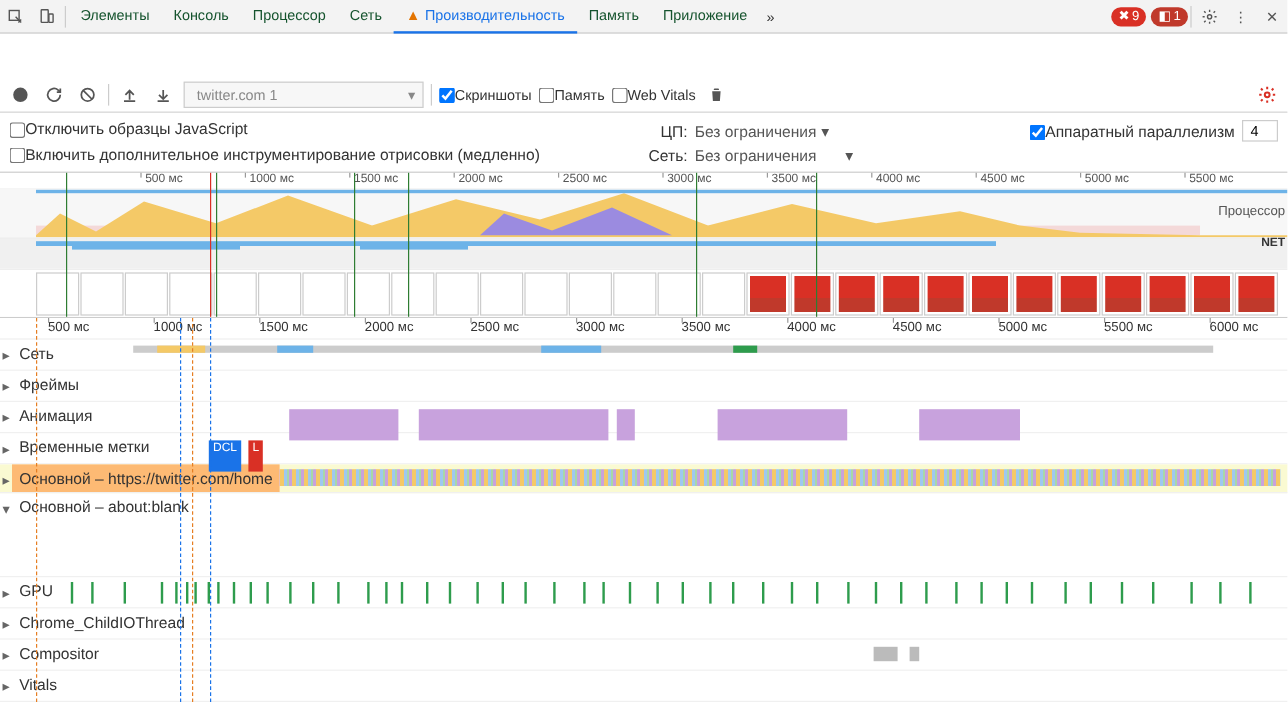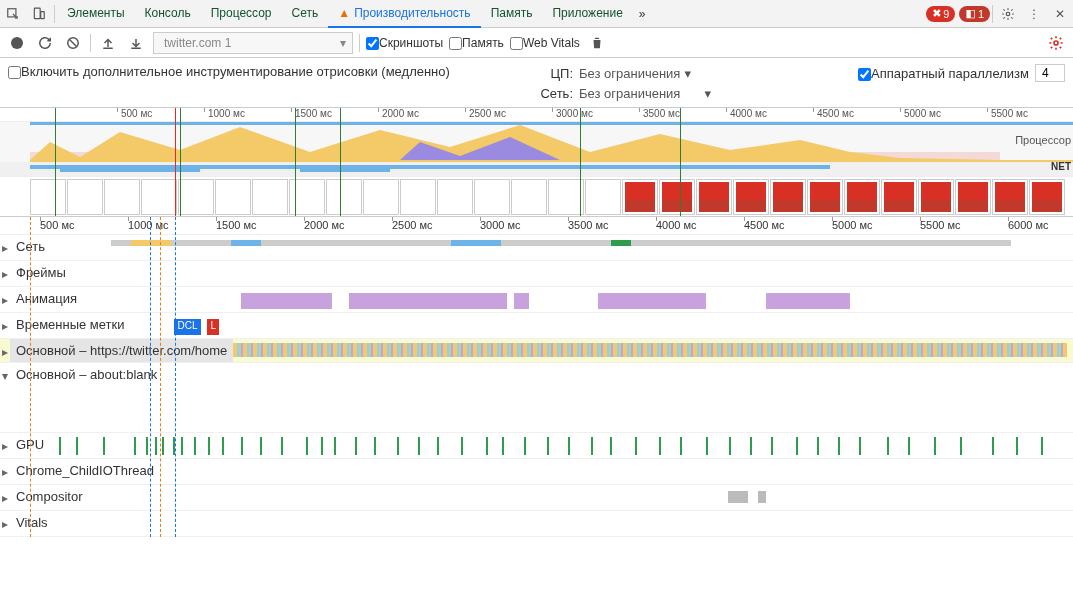--- a/index.html
+++ b/index.html
@@ -11,21 +11,21 @@
 .tabs-bar .sep { width: 1px; height: 18px; background: #ccc; margin: 0 2px; }
 .tabs { display: flex; align-items: center; flex: 1; }
 .tab { padding: 0 10px; height: 28px; display: flex; align-items: center; color: #14532d; cursor: pointer; border-bottom: 2px solid transparent; gap: 4px; }
 .tab.active { color: #1a73e8; border-bottom: 2px solid #1a73e8; }
 .tab .warn { color: #e37400; font-weight: bold; }
 .more-tabs { padding: 0 6px; color: #333; }
 .badge { display: flex; align-items: center; gap: 2px; background: #d93025; color: #fff; border-radius: 8px; padding: 0 6px; height: 16px; font-size: 11px; margin-left: 4px; }
 .badge.info-badge { background: #c0392b; }
 
 
-.toolbar { display: flex; align-items: center; height: 30px; border-bottom: 1px solid #ccc; padding: 0 6px; gap: 6px; background: #fff; }
+.toolbar { display: flex; align-items: center; height: 30px; border-bottom: 1px solid #ccc; padding: 0 6px; gap: 6px; background: #fff; margin-top: 36px; }
 .tb-icon { width: 22px; height: 22px; display: flex; align-items: center; justify-content: center; color: #555; cursor: pointer; }
 .tb-icon.red { color: #d93025; }
 .tb-sep { width: 1px; height: 18px; background: #ccc; }
 .profile-select { display: flex; align-items: center; border: 1px solid #ccc; height: 22px; padding: 0 6px 0 10px; color: #888; gap: 90px; background: #f7f7f7; width: 200px; justify-content: space-between;}
 .cb { display: flex; align-items: flex-end; gap: 0; cursor: pointer; }
 .cb input { width: 13px; height: 13px; }
 
 
 .opts { display: flex; border-bottom: 1px solid #ccc; background: #fff; font-size: 13px; }
 .opts-left { width: 525px; padding: 6px 8px; display: flex; flex-direction: column; gap: 6px; }
@@ -37,37 +37,37 @@
 .opts-right .input-box { border: 1px solid #ccc; padding: 1px 6px; width: 30px; font-size: 12px;}
 
 
 .overview { border-bottom: 1px solid #ccc; position: relative; }
 .ov-ruler { display: flex; height: 14px; border-bottom: 1px solid #eee; font-size: 10px; color: #555; position: relative; padding-left: 30px; }
 .ov-tick { position: absolute; top: 0; }
 .ov-tick span { margin-left: 4px; }
 .ov-tick::before { content:""; position:absolute; left:0; top:0; width:1px; height:4px; background:#999; }
 .ov-cpu { height: 40px; position: relative; background: #f7f7f7; }
 .ov-cpu-label { position: absolute; right: 2px; top: 12px; font-size: 11px; color: #555; font-weight:normal;}
-.ov-net { height: 14px; position: relative; background: #f0f0f0; border-top: 1px solid #eee; text-align: center;}
+.ov-net { height: 26px; position: relative; background: #f0f0f0; border-top: 1px solid #eee; text-align: center;}
 .ov-net-label { position: absolute; right: 2px; top: -2px; font-size: 10px; font-weight: bold; color: #333; }
 .ov-frames { height: 40px; background: #fff; display:flex; gap:1px; padding-left:30px; border-top:1px solid #eee; overflow:hidden;}
 .ov-frame { width: 36px; height: 36px; border: 1px solid #ccc; background: #fff; margin-top:2px; flex-shrink:0; position:relative;}
 .ov-frame.red::after { content:""; position:absolute; inset:2px; background:linear-gradient(#d93025 60%, #c0392b 60%); }
 
 
 .flame { position: relative; }
 .flame-ruler { display: flex; height: 18px; border-bottom: 1px solid #eee; font-size: 11px; color: #333; position: relative; }
 .flame-tick { position: absolute; top: 2px; }
 .flame-tick::before { content:""; position:absolute; left:0; top:-2px; width:1px; height:4px; background:#999; }
 .track { display: flex; border-bottom: 1px solid #f0f0f0; min-height: 26px; }
 .track-hdr { width: 10px; display: flex; align-items: flex-start; padding-top: 6px; justify-content: center; color: #666; cursor: pointer; flex-shrink:0;}
 .track-label { padding: 4px 6px; color: #333; white-space: nowrap; font-size: 13px;}
 .track-body { flex: 1; position: relative; }
 .track.main-url { background: #fafad2; }
-.pill { position:absolute; height: 16px; top: 6px; border-radius:0; }
+.pill { position:absolute; height: 26px; top: 6px; border-radius:0; }
 .pill.purple { background: #c8a2dd; }
 .pill.blue { background: #1a73e8; color:#fff; font-size:10px; padding:0 3px; line-height:14px;}
 .pill.red { background: #d93025; color:#fff; font-size:10px; padding:0 3px; line-height:14px;}
 .flame-strip { position:absolute; height: 14px; top: 4px; left:0; right:6px; background: repeating-linear-gradient(90deg, #f4c967 0 4px, #9ec8f0 4px 6px, #a8d8a8 6px 8px, #c8a2dd 8px 10px); }
 .gpu-tick { position:absolute; width:2px; height:18px; background:#2e9c4d; top:4px;}
 .vline { position:absolute; top:0; bottom:0; width:1px; }
 .vline.green { background:#2e7d32; }
 .vline.red { background:#d93025; }
 .vline.blue-dash { border-left: 1px dashed #1a73e8; }
 .vline.orange-dash { border-left: 1px dashed #e67e22; }
@@ -192,20 +192,26 @@
   <div class="tb-icon red">
     <svg width="16" height="16" viewBox="0 0 24 24" fill="none" stroke="currentColor" stroke-width="2.5">
         <circle cx="12" cy="12" r="3"></circle>
         <path d="M12 2v3M12 19v3M4.2 4.2l2.1 2.1M17.7 17.7l2.1 2.1M2 12h3M19 12h3M4.2 19.8l2.1-2.1M17.7 6.3l2.1-2.1"></path>
       </svg>
   </div>
 </div>
 
 <div class="opts">
   <div class="opts-left">
+    <div class="opts-row">
+        <label class="cb">
+          <input type="checkbox" style="">
+          <span>Отключить образцы JavaScript</span>
+        </label>
+      </div>
     <div class="opts-row">
         <label class="cb">
           <input type="checkbox" style="">
           <span>Включить дополнительное инструментирование отрисовки (медленно)</span>
         </label>
       </div>
   </div>
   <div class="opts-right">
     <div class="row">
       <span class="lbl">ЦП:</span>
@@ -355,21 +361,21 @@
     <div class="track-label">Временные метки</div>
     <div class="track-body">
       <span class="pill blue" style="left:44px">DCL</span>
       <span class="pill red" style="left:77px">L</span>
     </div>
   </div>
 
 
   <div class="track main-url" style="min-height:24px;">
     <div class="track-hdr">▸</div>
-    <div class="track-label" style="background:#e5e5e5">Основной – https://twitter.com/home</div>
+    <div class="track-label" style="background:#fdba74">Основной – https://twitter.com/home</div>
     <div class="track-body">
         <div class="flame-strip"></div>
       </div>
   </div>
 
   <div class="track" style="min-height:70px;">
     <div class="track-hdr">▾</div>
     <div class="track-label">Основной – about:blank</div>
     <div class="track-body"></div>
   </div>

